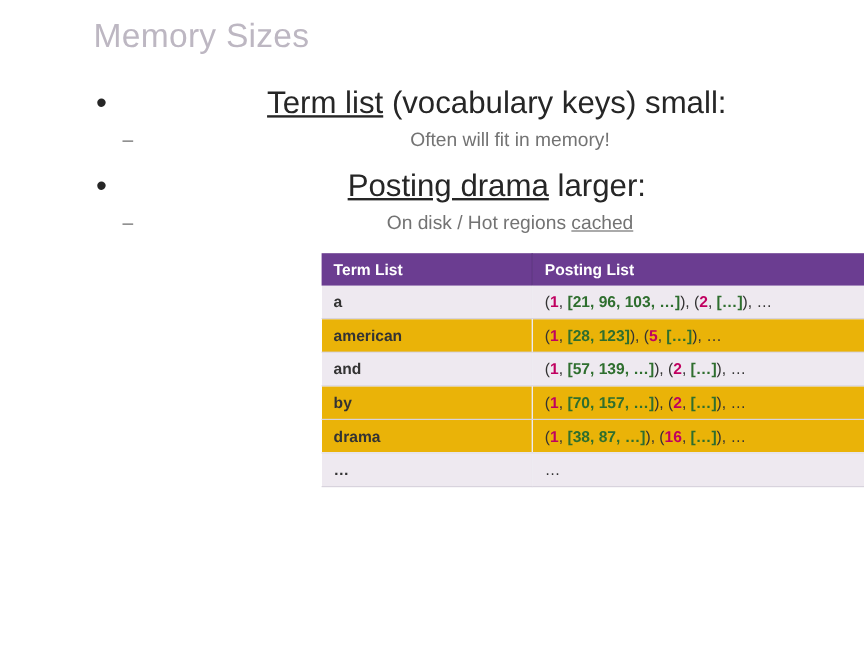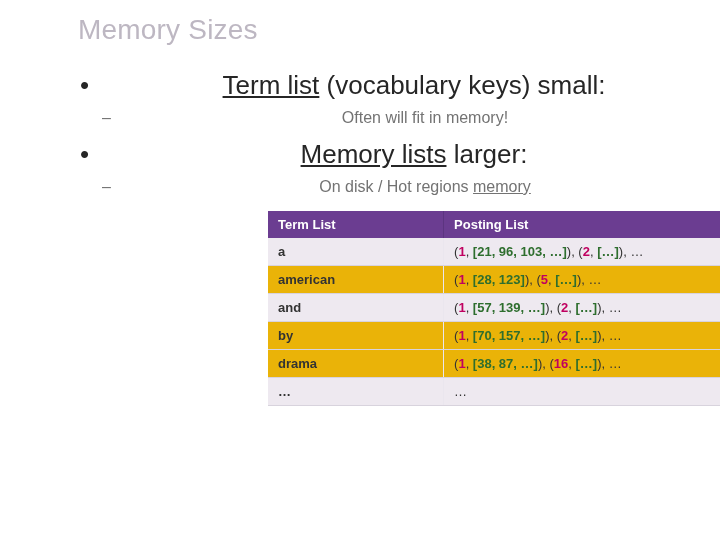--- a/index.html
+++ b/index.html
@@ -117,24 +117,24 @@
   <h1 class="title">Memory Sizes</h1>
 
   <ul class="level1">
     <li>
       <span class="underline">Term list</span><span> (vocabulary keys) small:</span>
       <ul class="level2">
         <li>Often will fit in memory!</li>
       </ul>
     </li>
     <li>
-      <span class="underline">Memory lists</span><span> larger:</span>
+      <span class="underline">Posting drama</span><span> larger:</span>
       <ul class="level2">
         <li>
-          <span>On disk / Hot regions </span><span class="underline">memory</span>
+          <span>On disk / Hot regions </span><span class="underline">cached</span>
         </li>
       </ul>
     </li>
   </ul>
 
   <div class="tbl-wrap">
     <table>
       <colgroup>
           <col class="c-term">
           <col class="c-post">

